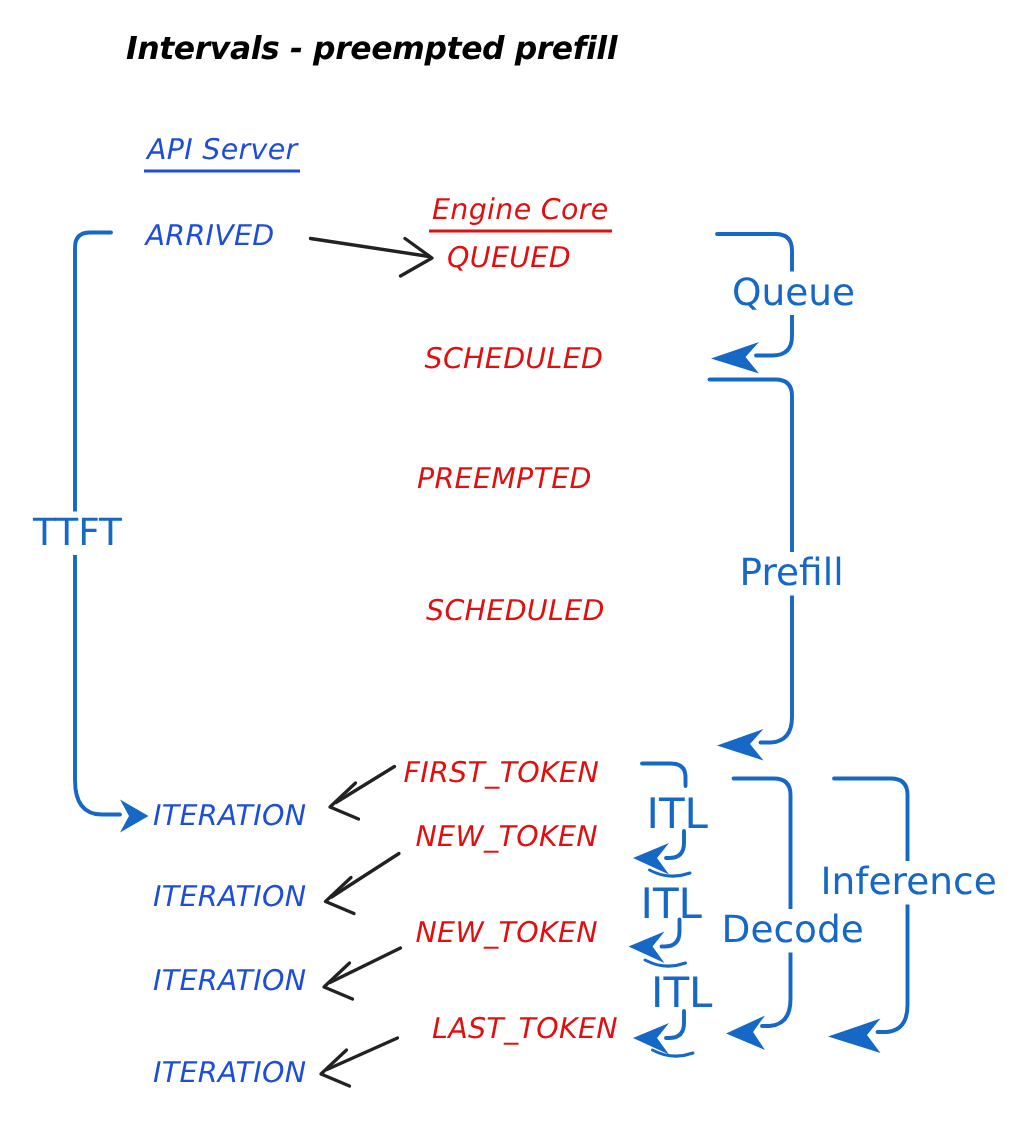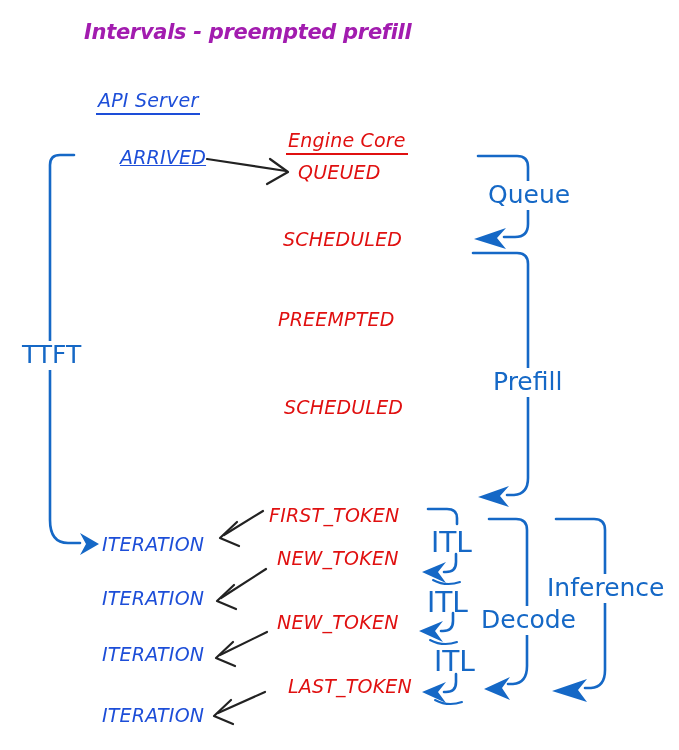--- a/index.html
+++ b/index.html
@@ -5,25 +5,25 @@
   html,body{margin:0;padding:0;background:#fff;}
   .canvas{
     position:relative;width:679px;height:750px;background:#ffffff;overflow:hidden;
     font-family:"DejaVu Sans",sans-serif;
   }
   svg.layer{position:absolute;left:0;top:0;z-index:1;}
   .lbl{position:absolute;white-space:nowrap;z-index:2;line-height:1.15;}
   .hand{font-style:italic;font-size:19px;letter-spacing:0.2px;}
   .orange{color:#1d4ed8;}
   .red{color:#e01010;}
-  .title{left:84px;top:20px;font-size:21px;font-weight:bold;font-style:italic;color:#a21caf;letter-spacing:-0.3px;}
+  .title{left:84px;top:20px;font-size:21px;font-weight:bold;font-style:italic;color:#000000;letter-spacing:-0.3px;}
   .hdr{border-bottom:2px solid currentColor;padding:0 2px 1px 2px;}
   .hdr-api{left:96px;top:90px;}
   .hdr-engine{left:286px;top:90px;margin-top:40px;}
-  .arrived{left:120px;top:147px;text-decoration:underline;}
+  .arrived{left:97px;top:147px;}
   .queued{left:298px;top:162px;}
   .scheduled1{left:283px;top:229px;}
   .preempted{left:278px;top:309px;}
   .scheduled2{left:284px;top:397px;}
   .first-token{left:269px;top:505px;}
   .new-token1{left:277px;top:548px;}
   .new-token2{left:277px;top:612px;}
   .last-token{left:288px;top:676px;}
   .iter1{left:102px;top:534px;}
   .iter2{left:102px;top:588px;}

